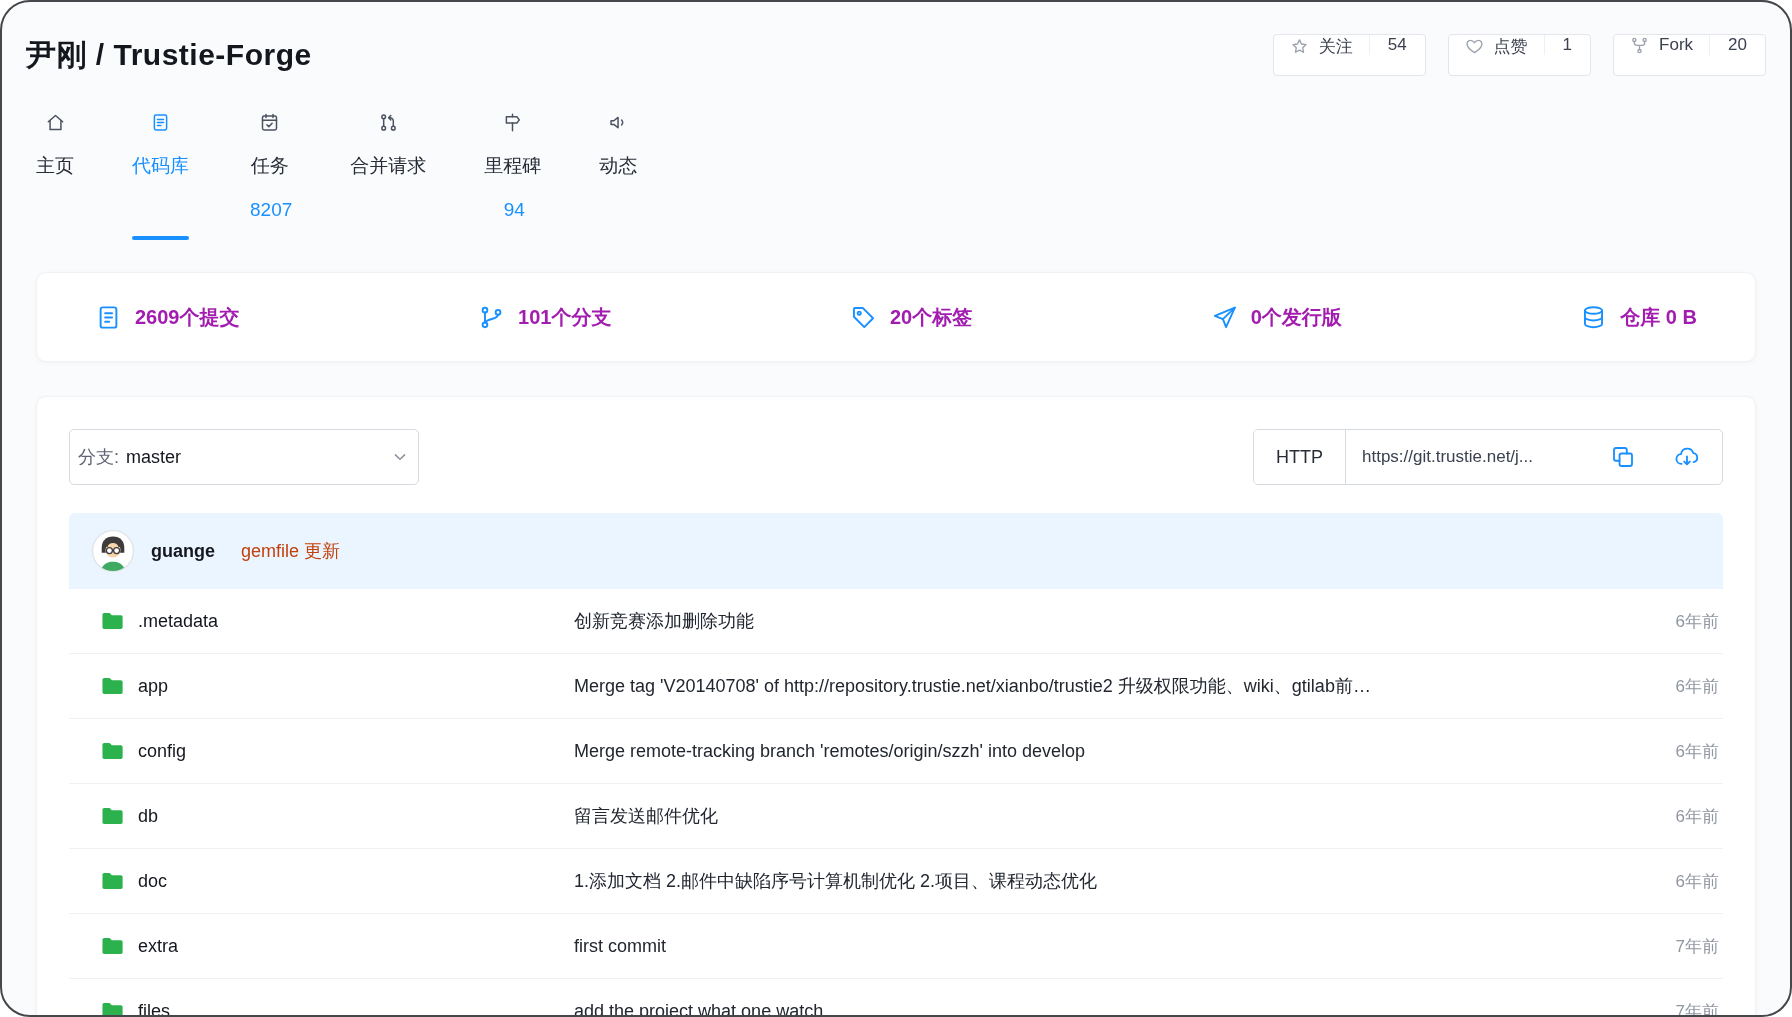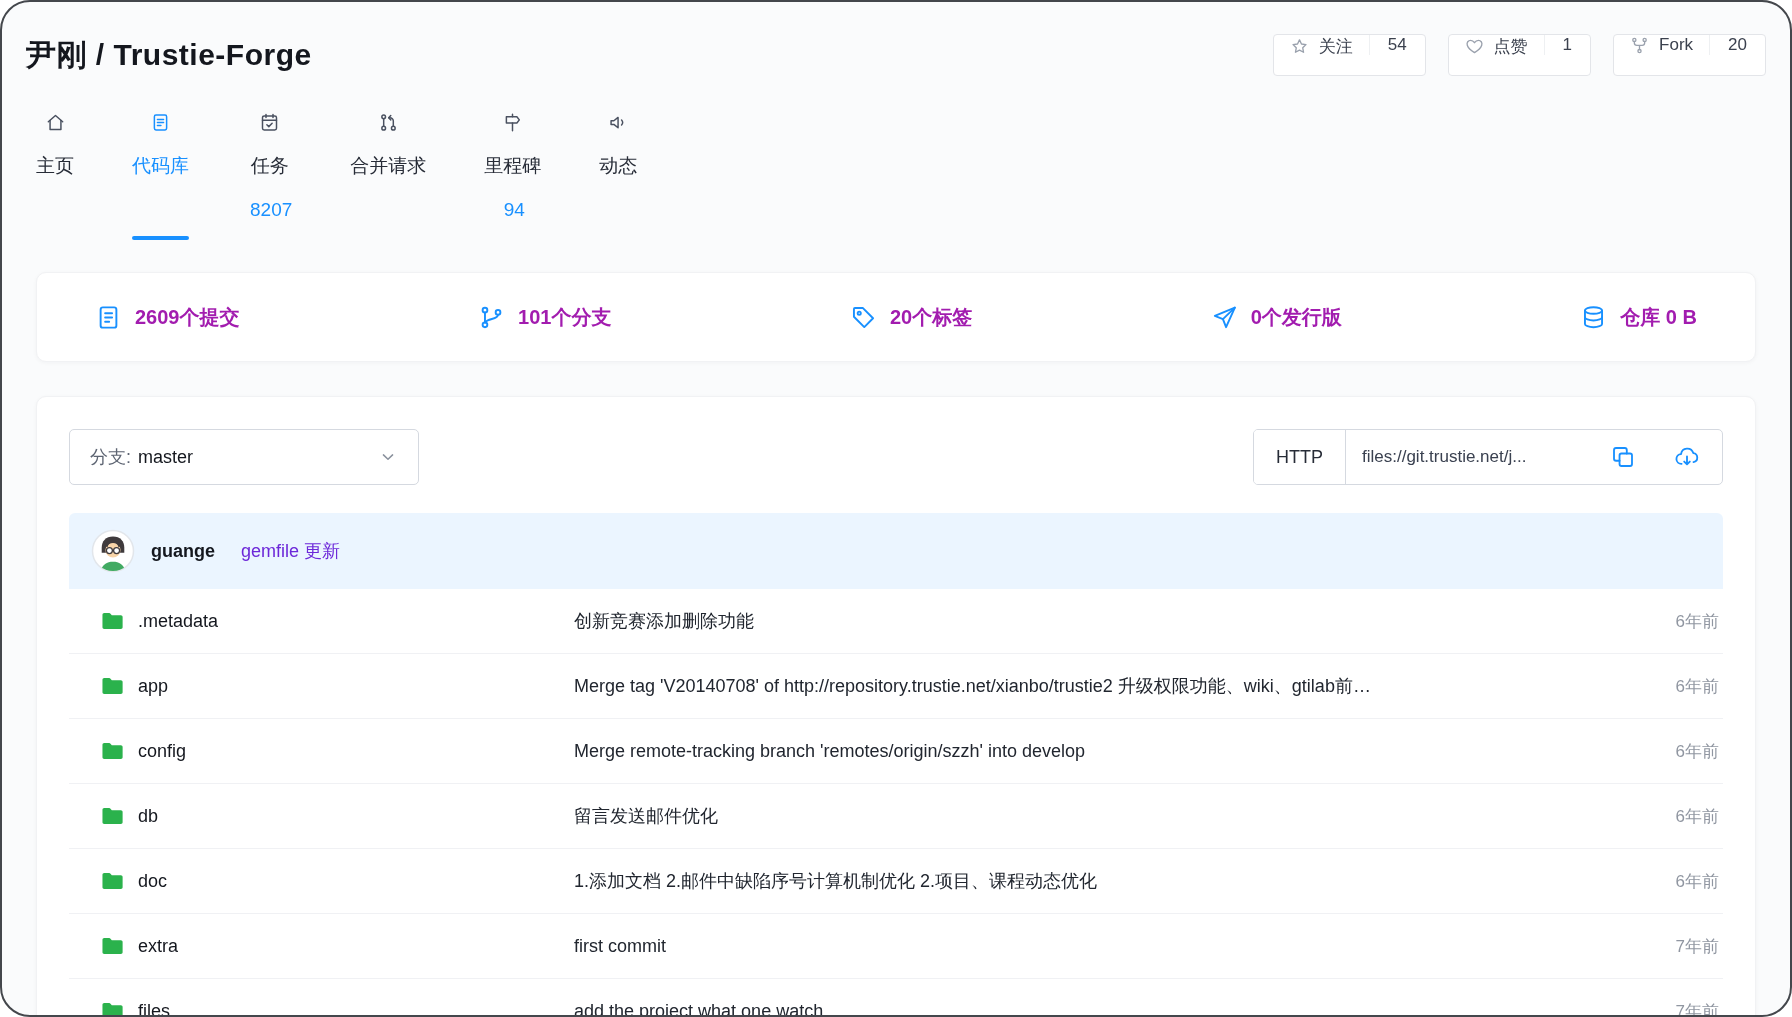--- a/index.html
+++ b/index.html
@@ -55,21 +55,21 @@
 
   
   .main-card {
     margin:34px 34px 0; background:#fff; border-radius:10px;
     border:1px solid #f1f2f4; box-shadow:0 1px 4px rgba(20,30,50,0.04);
     padding:32px 32px 0;
   }
   .toolbar { display:flex; justify-content:space-between; align-items:center; }
   .branch-select {
     width:350px; height:56px; border:1px solid #d5d9e0; border-radius:5px; background:#fff;
-    display:flex; align-items:center; justify-content:space-between; padding:0 20px;
+    display:flex; align-items:center; justify-content:space-between; padding:0 8px;
     font-size:18px; cursor:pointer;
   }
   .branch-label { color:#5d6472; }
   .branch-name  { color:#14171e; margin-left:7px; }
   .chevron { width:20px; height:20px; color:#8a919d; }
 
   .clone-group {
     display:flex; align-items:stretch; height:56px; background:#fff;
     border:1px solid #d5d9e0; border-radius:5px; overflow:hidden;
   }
@@ -82,21 +82,21 @@
   .clone-actions { display:flex; align-items:center; gap:38px; padding:0 22px; }
   .clone-actions .i { width:26px; height:26px; color:#1890ff; cursor:pointer; }
 
   
   .commit-row {
     margin-top:28px; height:76px; background:#ebf5ff; border-radius:6px 6px 0 0;
     display:flex; align-items:center; padding:0 22px;
   }
   .avatar { width:44px; height:44px; border-radius:50%; flex:none; cursor:pointer; }
   .commit-author { font-size:18px; font-weight:700; color:#14171e; margin-left:16px; cursor:pointer; }
-  .commit-message { font-size:18px; color:#6d28d9; margin-left:26px; cursor:pointer; text-decoration:none; }
+  .commit-message { font-size:18px; color:#c2410c; margin-left:26px; cursor:pointer; text-decoration:none; }
   .commit-right { margin-left:auto; display:flex; align-items:center; gap:28px; }
   .commit-time { font-size:17px; color:#8a919d; }
   .commit-hash {
     font-size:17px; color:#fa8c16; border:1px solid #ffa04d; background:#fffdf8;
     border-radius:19px; padding:7px 22px; cursor:pointer;
   }
 
   
   .file-row { display:flex; align-items:center; height:65px; border-bottom:1px solid #f0f1f4; font-size:18px; }
   .file-name { width:505px; flex:none; display:flex; align-items:center; gap:13px; padding-left:30px; color:#14171e; cursor:pointer; }
@@ -285,21 +285,21 @@
         <span class="i chevron">
           <svg viewBox="0 0 24 24" fill="none" stroke="currentColor" stroke-width="1.8" stroke-linecap="round" stroke-linejoin="round">
               <path d="M6.5 9.5l5.5 5.2 5.5-5.2"></path>
             </svg>
         </span>
       </div>
 
       <div class="clone-group">
         <button class="clone-protocol">HTTP</button>
         <div class="clone-url">
-          <span>files://git.trustie.net/j...</span>
+          <span>https://git.trustie.net/j...</span>
         </div>
         <div class="clone-actions">
           <span class="i">
             <svg viewBox="0 0 24 24" fill="none" stroke="currentColor" stroke-width="1.7" stroke-linecap="round" stroke-linejoin="round">
                 <rect x="8.8" y="8.8" width="11.5" height="11.5" rx="1.8"></rect>
                 <path d="M15.5 8.8V5.6c0-1-.8-1.9-1.9-1.9H5.6c-1 0-1.9.8-1.9 1.9v8c0 1 .8 1.9 1.9 1.9h3.2"></path>
               </svg>
           </span>
           <span class="i">
             <svg viewBox="0 0 24 24" fill="none" stroke="currentColor" stroke-width="1.7" stroke-linecap="round" stroke-linejoin="round">

